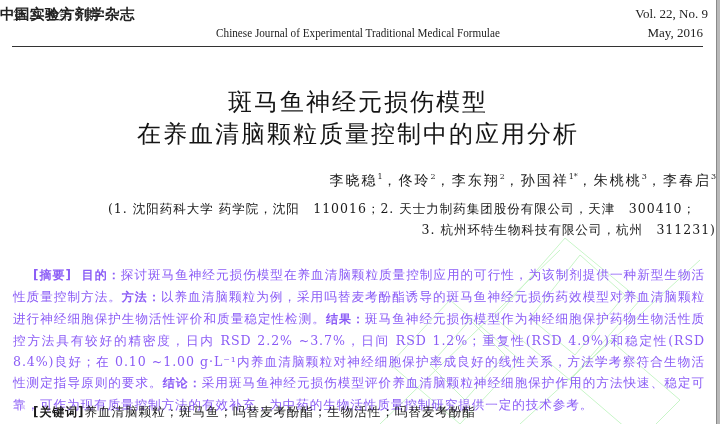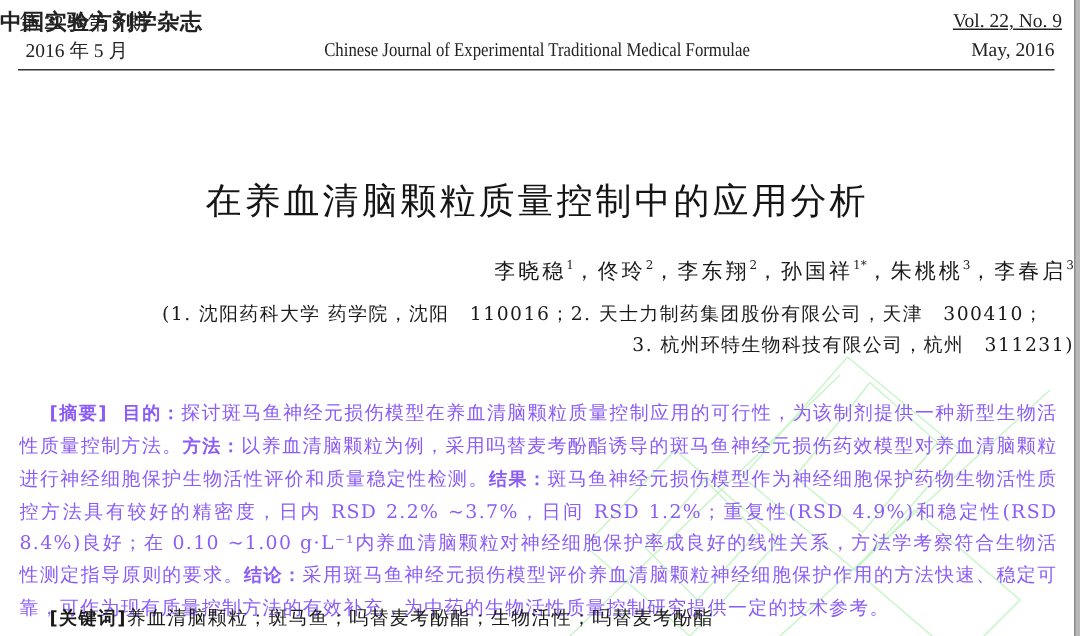--- a/index.html
+++ b/index.html
@@ -11,21 +11,21 @@
   .page { position:absolute; left:0; top:0; width:716px; height:424px; background:#fff; overflow:hidden;border-radius:11px; }
   .right-border { position:absolute; left:716px; top:0; width:4px; height:424px; background:#b9b9b9; border-left:1px solid #8a8a8a; box-sizing:border-box; }
 
   .watermark { position:absolute; left:0; top:0; width:716px; height:424px; pointer-events:none; }
 
   .hdr { position:absolute; font-family:"Liberation Serif","DejaVu Serif",serif; color:#222; }
   .hdr-left1 { left:13px; top:6px; font-size:13px; }
   .hdr-left2 { left:17px; top:25px; font-size:13px; }
   .hdr-center1 { left:0; width:716px; top:5px; text-align:left; font-size:14.5px; font-family:"DejaVu Sans","Liberation Sans",sans-serif; font-weight:bold; letter-spacing:0.5px; }
   .hdr-center2 { left:0; width:716px; top:25px; text-align:center; font-size:13px; transform:scaleX(0.86); }
-  .hdr-right1 { right:8px; top:6px; font-size:13px; text-align:center;text-decoration:underline; }
+  .hdr-right1 { right:8px; top:6px; font-size:13px; text-align:center; }
   .hdr-right2 { right:13px; top:25px; font-size:13px; text-align:left; }
   .hdr-rule { position:absolute; left:12px; top:46px; width:691px; height:1px; background:#333; }
 
   .title { position:absolute; left:0; width:716px; text-align:center; font-size:24px; letter-spacing:2px; color:#151515; }
   .title1 { top:86px; }
   .title2 { top:118px; }
 
   .authors { position:absolute; left:0; width:716px; top:172px; text-align:right; font-size:14px; letter-spacing:2px; }
   .authors sup { font-size:8px; letter-spacing:0; vertical-align:6px; }
 
@@ -50,27 +50,27 @@
       <polygon points="580,255 625,295 575,355 530,318"></polygon>
       <polygon points="450,300 520,360 460,424 390,364"></polygon>
       <polygon points="470,320 505,355 465,400 430,365"></polygon>
       <polygon points="610,340 680,400 640,440 570,380"></polygon>
       <line x1="380" y1="424" x2="560" y2="250"></line>
       <line x1="520" y1="424" x2="700" y2="260"></line>
     </g>
   </svg>
 
   <div class="hdr hdr-left1">第 22 卷第 9 期</div>
-  <div class="hdr hdr-left2">2016 年 5 月</div>
   <div class="hdr hdr-center1">中国实验方剂学杂志</div>
   <div class="hdr hdr-center2">Chinese Journal of Experimental Traditional Medical Formulae</div>
   <div class="hdr hdr-right1">Vol. 22, No. 9</div>
   <div class="hdr hdr-right2">May, 2016</div>
   <div class="hdr-rule"></div>
 
+  <div class="title title1">斑马鱼神经元损伤模型</div>
   <div class="title title2">在养血清脑颗粒质量控制中的应用分析</div>
 
   <div class="authors">
     <span><span>李晓稳</span><sup>1</sup></span><span>，</span><span><span>佟玲</span><sup>2</sup></span><span>，</span><span><span>李东翔</span><sup>2</sup></span><span>，</span><span><span>孙国祥</span><sup>1*</sup></span><span>，</span><span><span>朱桃桃</span><sup>3</sup></span><span>，</span><span><span>李春启</span><sup>3</sup></span>
   </div>
 
   <div class="affil affil1">(1. 沈阳药科大学 药学院，沈阳　110016；2. 天士力制药集团股份有限公司，天津　300410；</div>
   <div class="affil affil2">3. 杭州环特生物科技有限公司，杭州　311231)</div>
 
   <div class="abstract"><span class="indent"></span><b>[摘要]</b>&nbsp;&nbsp;<b>目的：</b><span>探讨斑马鱼神经元损伤模型在养血清脑颗粒质量控制应用的可行性，为该制剂提供一种新型生物活性质量控制方法。</span><b>方法：</b><span>以养血清脑颗粒为例，采用吗替麦考酚酯诱导的斑马鱼神经元损伤药效模型对养血清脑颗粒进行神经细胞保护生物活性评价和质量稳定性检测。</span><b>结果：</b><span>斑马鱼神经元损伤模型作为神经细胞保护药物生物活性质控方法具有较好的精密度，日内 RSD 2.2% ~3.7%，日间 RSD 1.2%；重复性(RSD 4.9%)和稳定性(RSD 8.4%)良好；在 0.10 ~1.00 g·L⁻¹内养血清脑颗粒对神经细胞保护率成良好的线性关系，方法学考察符合生物活性测定指导原则的要求。</span><b>结论：</b><span>采用斑马鱼神经元损伤模型评价养血清脑颗粒神经细胞保护作用的方法快速、稳定可靠，可作为现有质量控制方法的有效补充，为中药的生物活性质量控制研究提供一定的技术参考。</span></div>

